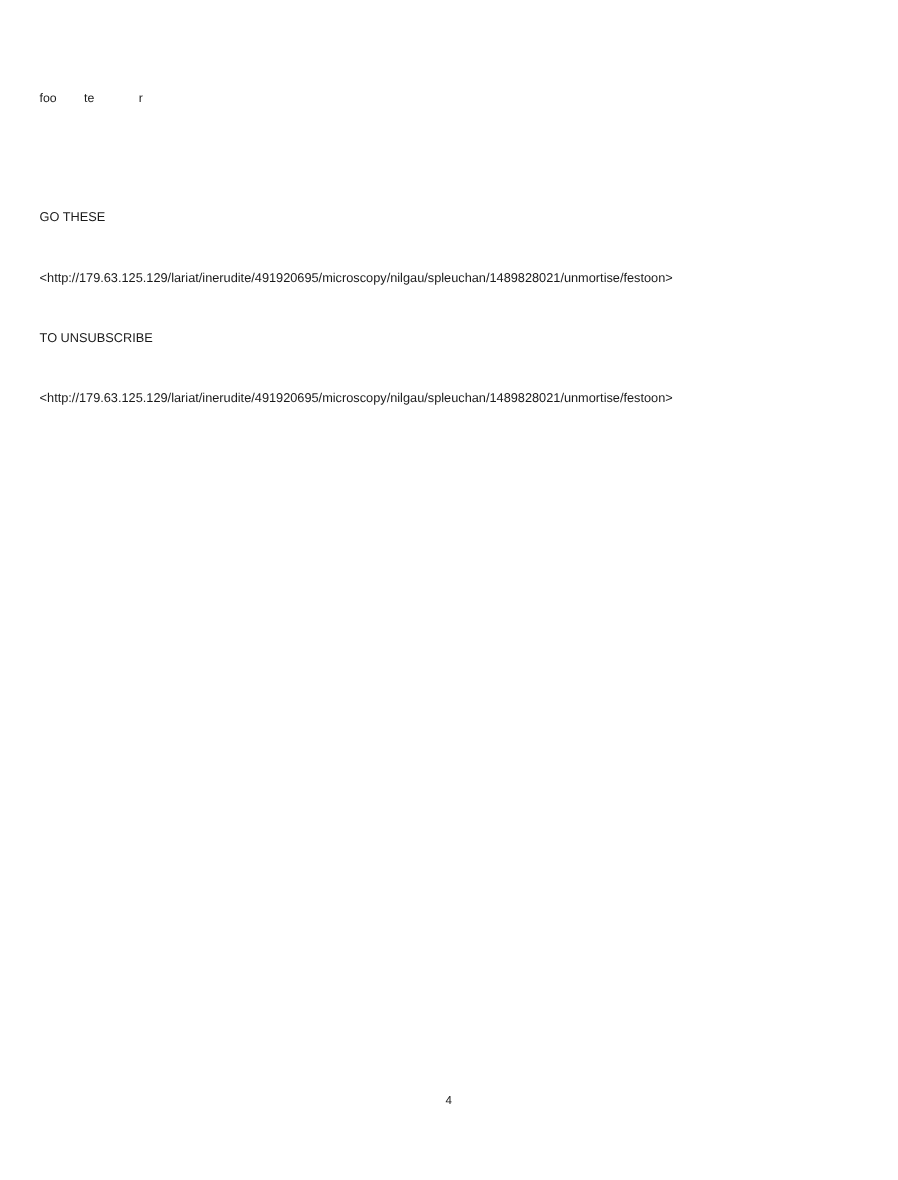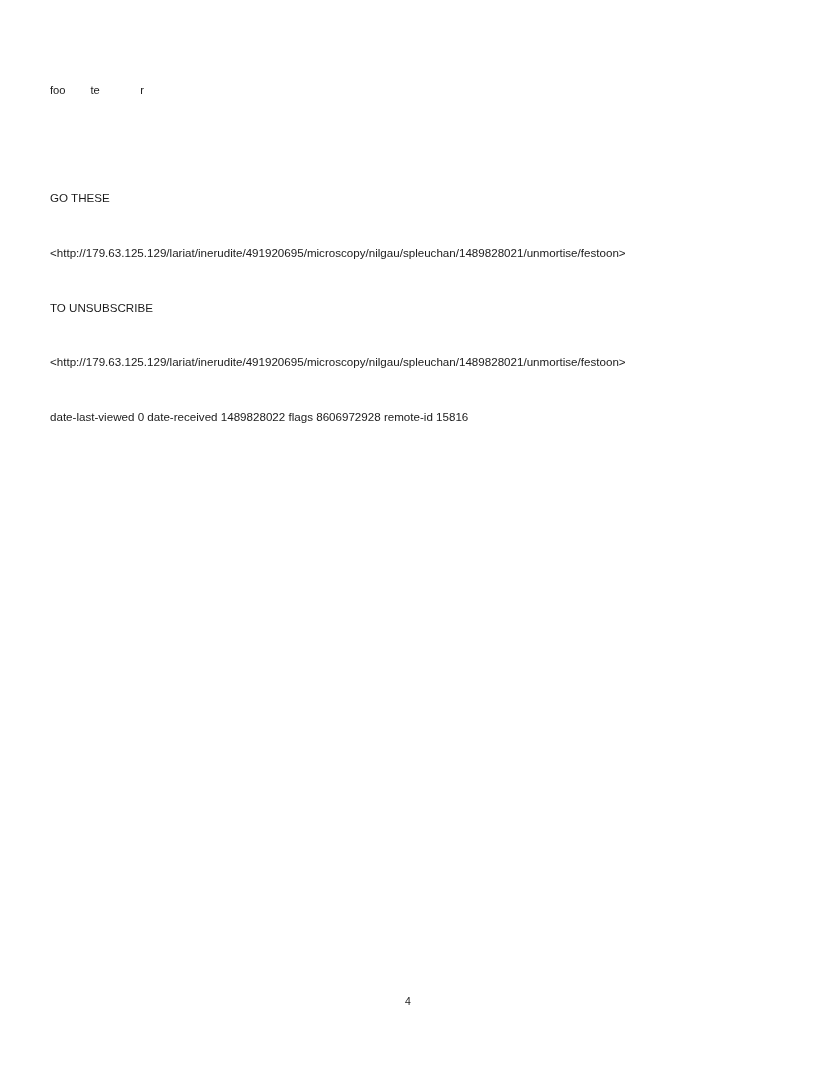--- a/index.html
+++ b/index.html
@@ -15,21 +15,21 @@
     color: #000000;
     overflow: hidden;
   }
   .page {
     position: absolute;
     inset: 0;
     background: #ffffff;
   }
   .content {
     position: absolute;
-    left: 50px;
+    left: 36px;
     top: 47px;
     width: 730px;
   }
   .frag-block {
     font-size: 11.2px;
     line-height: 17.6px;
     white-space: pre;
     color: #1a1a1a;
   }
   .frag-line {
@@ -77,21 +77,20 @@
       <div class="frag-line">foo        te             r</div>
     </div>
 
     <div class="gap"></div>
 
     <div class="body-block">
       <div class="body-line">GO THESE</div>
       <div class="body-line">&lt;http://179.63.125.129/lariat/inerudite/491920695/microscopy/nilgau/spleuchan/1489828021/unmortise/festoon&gt;</div>
       <div class="body-line">TO UNSUBSCRIBE</div>
       <div class="body-line">&lt;http://179.63.125.129/lariat/inerudite/491920695/microscopy/nilgau/spleuchan/1489828021/unmortise/festoon&gt;</div>
-      <div class="body-line">date-last-viewed 0 date-received 1489828022 flags 8606972928 remote-id 15816</div>
     </div>
 
   </div>
 
   <div class="page-number">4</div>
   <div class="bates">EFTA_R1_01441663</div>
 
 </div>
 
 </body></html>

